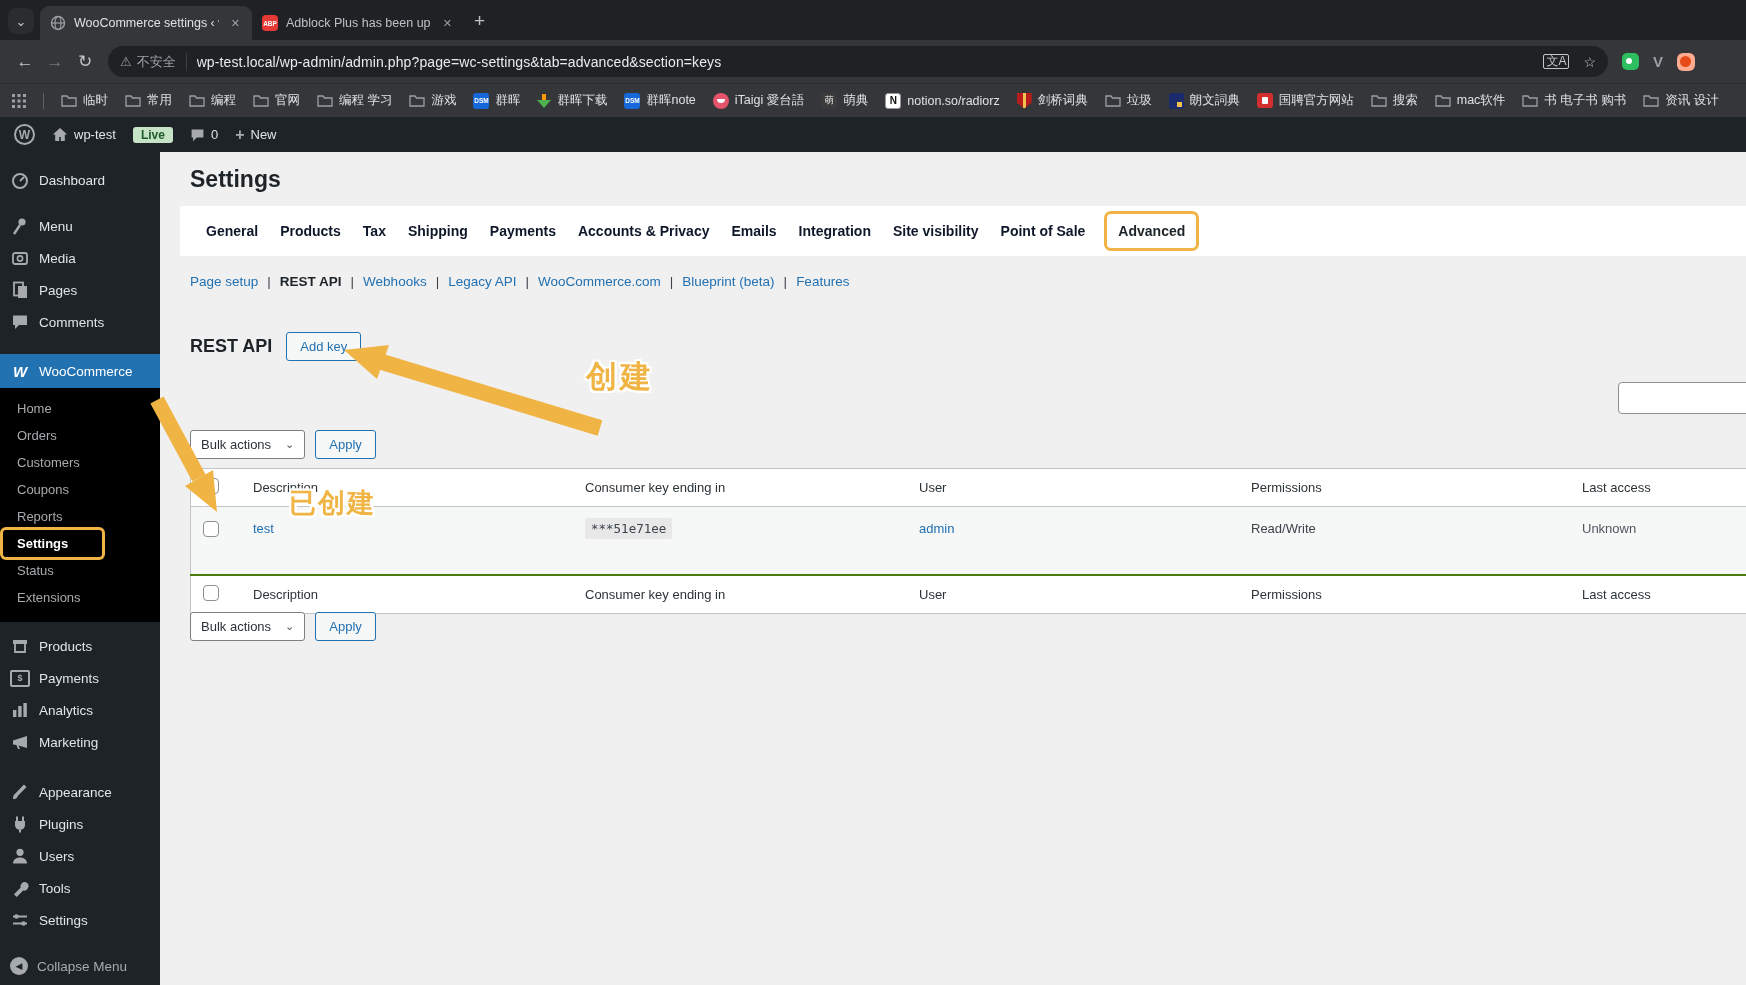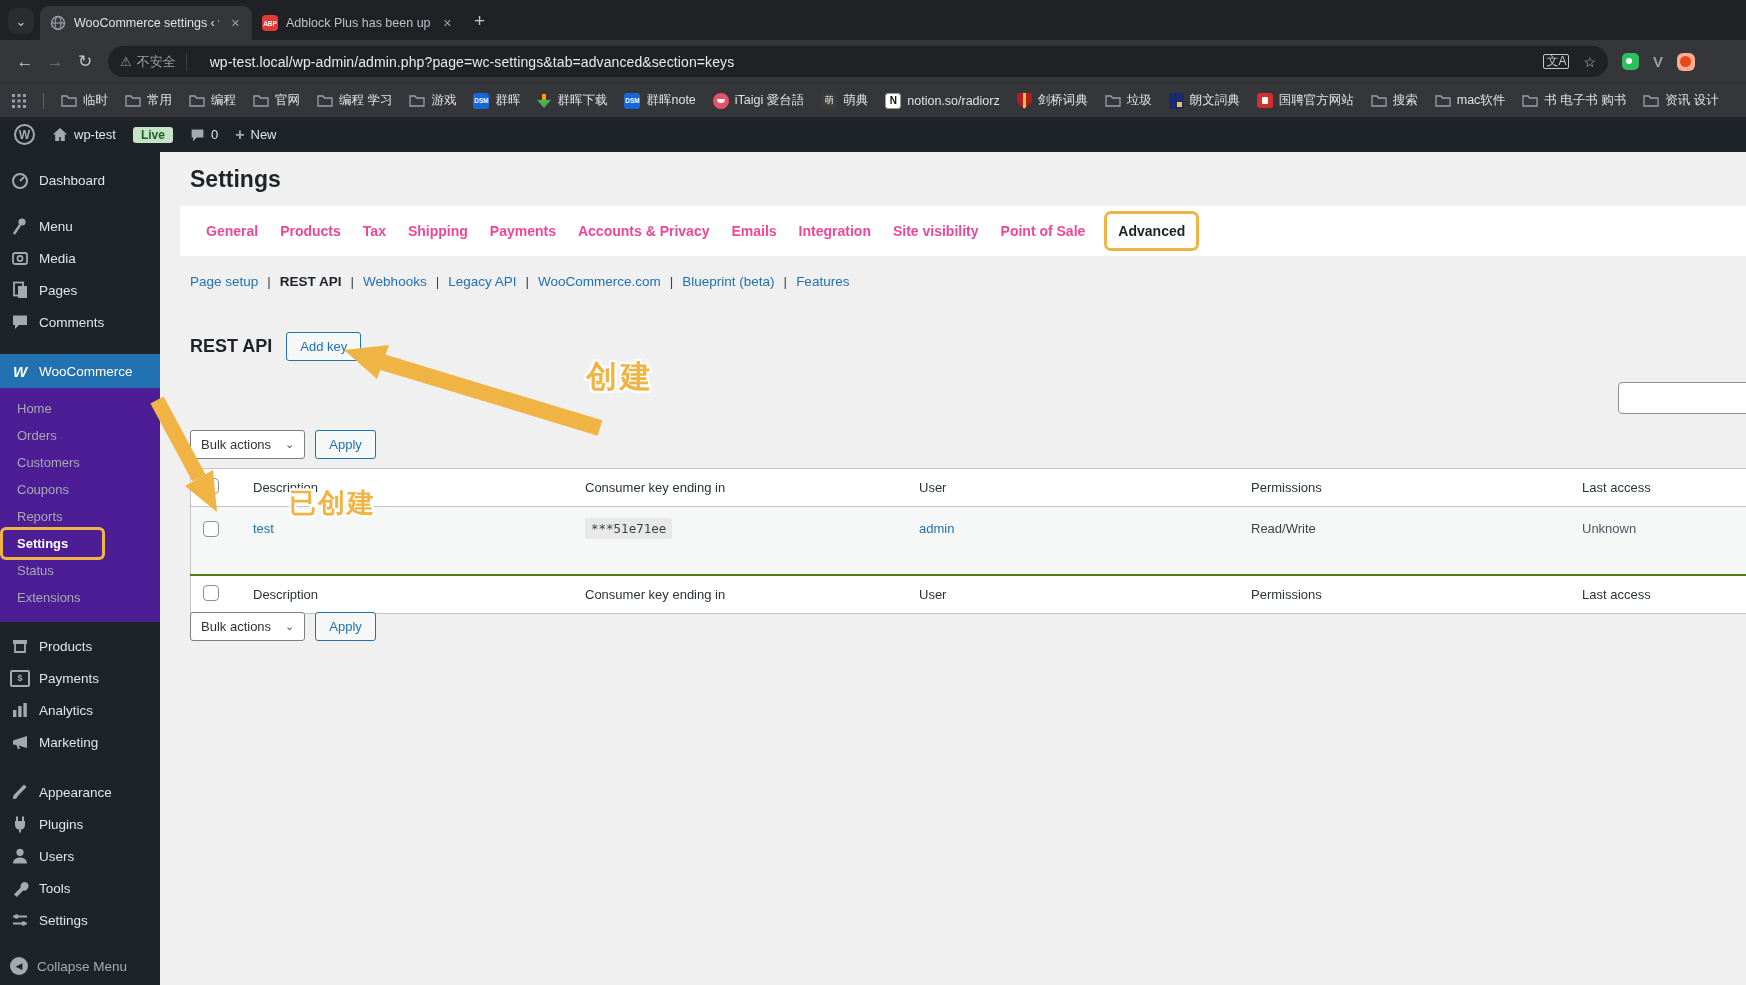--- a/index.html
+++ b/index.html
@@ -20,21 +20,21 @@
           font-size:6.5px;font-weight:bold;display:flex;align-items:center;justify-content:center;}
   .newtab-btn{color:#bdc1c6;font-size:19px;margin:0 0 8px 10px;}
   .toolbar{position:absolute;left:0;top:40px;width:100%;height:43px;background:#35363a;
            display:flex;align-items:center;padding:0 10px;box-sizing:border-box;}
   .nav-ic{color:#c4c7c5;font-size:17px;width:30px;text-align:center;}
   .nav-ic.fwd{color:#72767a;}
   .addr{flex:0 0 auto;width:1500px;height:31px;margin-left:8px;background:#202124;border-radius:16px;
         display:flex;align-items:center;padding:0 12px;box-sizing:border-box;color:#e8eaed;font-size:14px;}
   .sec{color:#9aa0a6;display:flex;align-items:center;gap:5px;font-size:13px;padding-right:10px;
        border-right:1px solid #3c4043;margin-right:10px;}
-  .addr .url{white-space:nowrap;overflow:hidden;letter-spacing:.1px;margin-left:13px;}
+  .addr .url{white-space:nowrap;overflow:hidden;letter-spacing:.1px;}
   .addr-right{margin-left:auto;display:flex;align-items:center;gap:14px;color:#c4c7c5;font-size:14px;}
   .tr-ic{font-size:12px;border:1px solid #c4c7c5;border-radius:2px;padding:0 2px;line-height:13px;}
   .ext-row{display:flex;align-items:center;gap:14px;margin-left:14px;}
   .ic-ever{width:17px;height:17px;border-radius:5px;background:#2dbe60;position:relative;}
   .ic-ever::after{content:"";position:absolute;left:4px;top:5px;width:6px;height:6px;background:#fff;border-radius:50%;}
   .ic-v{color:#9aa0a6;font-weight:bold;font-size:15px;}
   .ic-orange{width:18px;height:18px;border-radius:6px;background:#ffab91;position:relative;overflow:hidden;}
   .ic-orange::after{content:"";position:absolute;left:3px;top:3px;width:11px;height:11px;border-radius:50%;background:#e64a19;}
   .bookmarks{position:absolute;left:0;top:83px;width:100%;height:34px;background:#35363a;
              border-top:1px solid #2a2b2e;display:flex;align-items:center;gap:17px;
@@ -75,35 +75,35 @@
   .bodyrow{position:absolute;left:0;top:152px;width:100%;height:833px;display:flex;}
   .sidebar{width:160px;flex:0 0 160px;background:#1d2327;color:#f0f0f1;font-size:13.5px;
            padding-top:12px;box-sizing:border-box;position:relative;}
   .mi{display:flex;align-items:center;gap:9px;height:32px;padding:0 0 0 10px;color:#e2e4e7;}
   .mi svg{flex:0 0 20px;color:#a7aaad;}
   .mi.gap14{margin-top:14px;} .mi.gap16{margin-top:16px;} .mi.gap18{margin-top:18px;}
   .mi.wc-active{background:#2271b1;color:#fff;height:34px;position:relative;}
   .wc-w{font-weight:bold;font-size:15px;width:20px;text-align:center;color:#fff;font-style:italic;}
   .wc-arrow{position:absolute;right:-8px;top:9px;width:0;height:0;border-top:8px solid transparent;
             border-bottom:8px solid transparent;border-left:8px solid #2271b1;}
-  .submenu{background:#4c1d95;padding:7px 0 11px;}
+  .submenu{background:#000000;padding:7px 0 11px;}
   .smi{display:block;padding:6px 0 6px 17px;color:#a7aaad;font-size:13px;line-height:15px;}
   .smi.active{color:#fff;font-weight:bold;box-shadow:0 0 0 3px #f0b445;border-radius:3px;
               margin:0 58px 0 3px;padding-left:14px;position:relative;z-index:30;}
   .pay-box{width:16px;height:13px;border:2px solid #a7aaad;border-radius:2px;color:#a7aaad;
            font-size:9px;font-weight:bold;display:flex;align-items:center;justify-content:center;flex:0 0 16px;}
   .collapse-ic{width:18px;height:18px;border-radius:50%;background:#a7aaad;color:#1d2327;font-size:9px;
                display:flex;align-items:center;justify-content:center;flex:0 0 18px;}
   .mi.dim{color:#a7aaad;}
   
   .content{flex:1;position:relative;background:#f0f0f1;color:#1d2327;}
   .page-title{position:absolute;left:30px;top:14px;font-size:23px;font-weight:600;color:#1d2327;}
   .tabband{position:absolute;left:20px;top:54px;right:0;height:50px;background:#fff;
            display:flex;align-items:center;gap:22px;padding-left:26px;box-sizing:border-box;}
-  .wtab{font-size:14px;font-weight:600;color:#ec4899;white-space:nowrap;}
+  .wtab{font-size:14px;font-weight:600;color:#0f172a;white-space:nowrap;}
   .wtab.active{color:#1d2327;font-weight:bold;box-shadow:0 0 0 3px #f0b445;border-radius:4px;
                padding:9px 11px;}
   .subnav{position:absolute;left:30px;top:122px;font-size:13.5px;color:#3c434a;display:flex;gap:9px;
           align-items:center;white-space:nowrap;}
   .subnav a{color:#2271b1;text-decoration:none;}
   .subnav .cur{color:#1d2327;font-weight:bold;}
   .hrow{position:absolute;left:30px;top:180px;display:flex;align-items:center;gap:14px;}
   .h2{font-size:18px;font-weight:bold;color:#1d2327;}
   .btn-sec{font-size:13px;color:#2271b1;background:#f6f7f7;border:1px solid #2271b1;border-radius:3px;
            padding:6px 13px;display:inline-block;cursor:pointer;}

